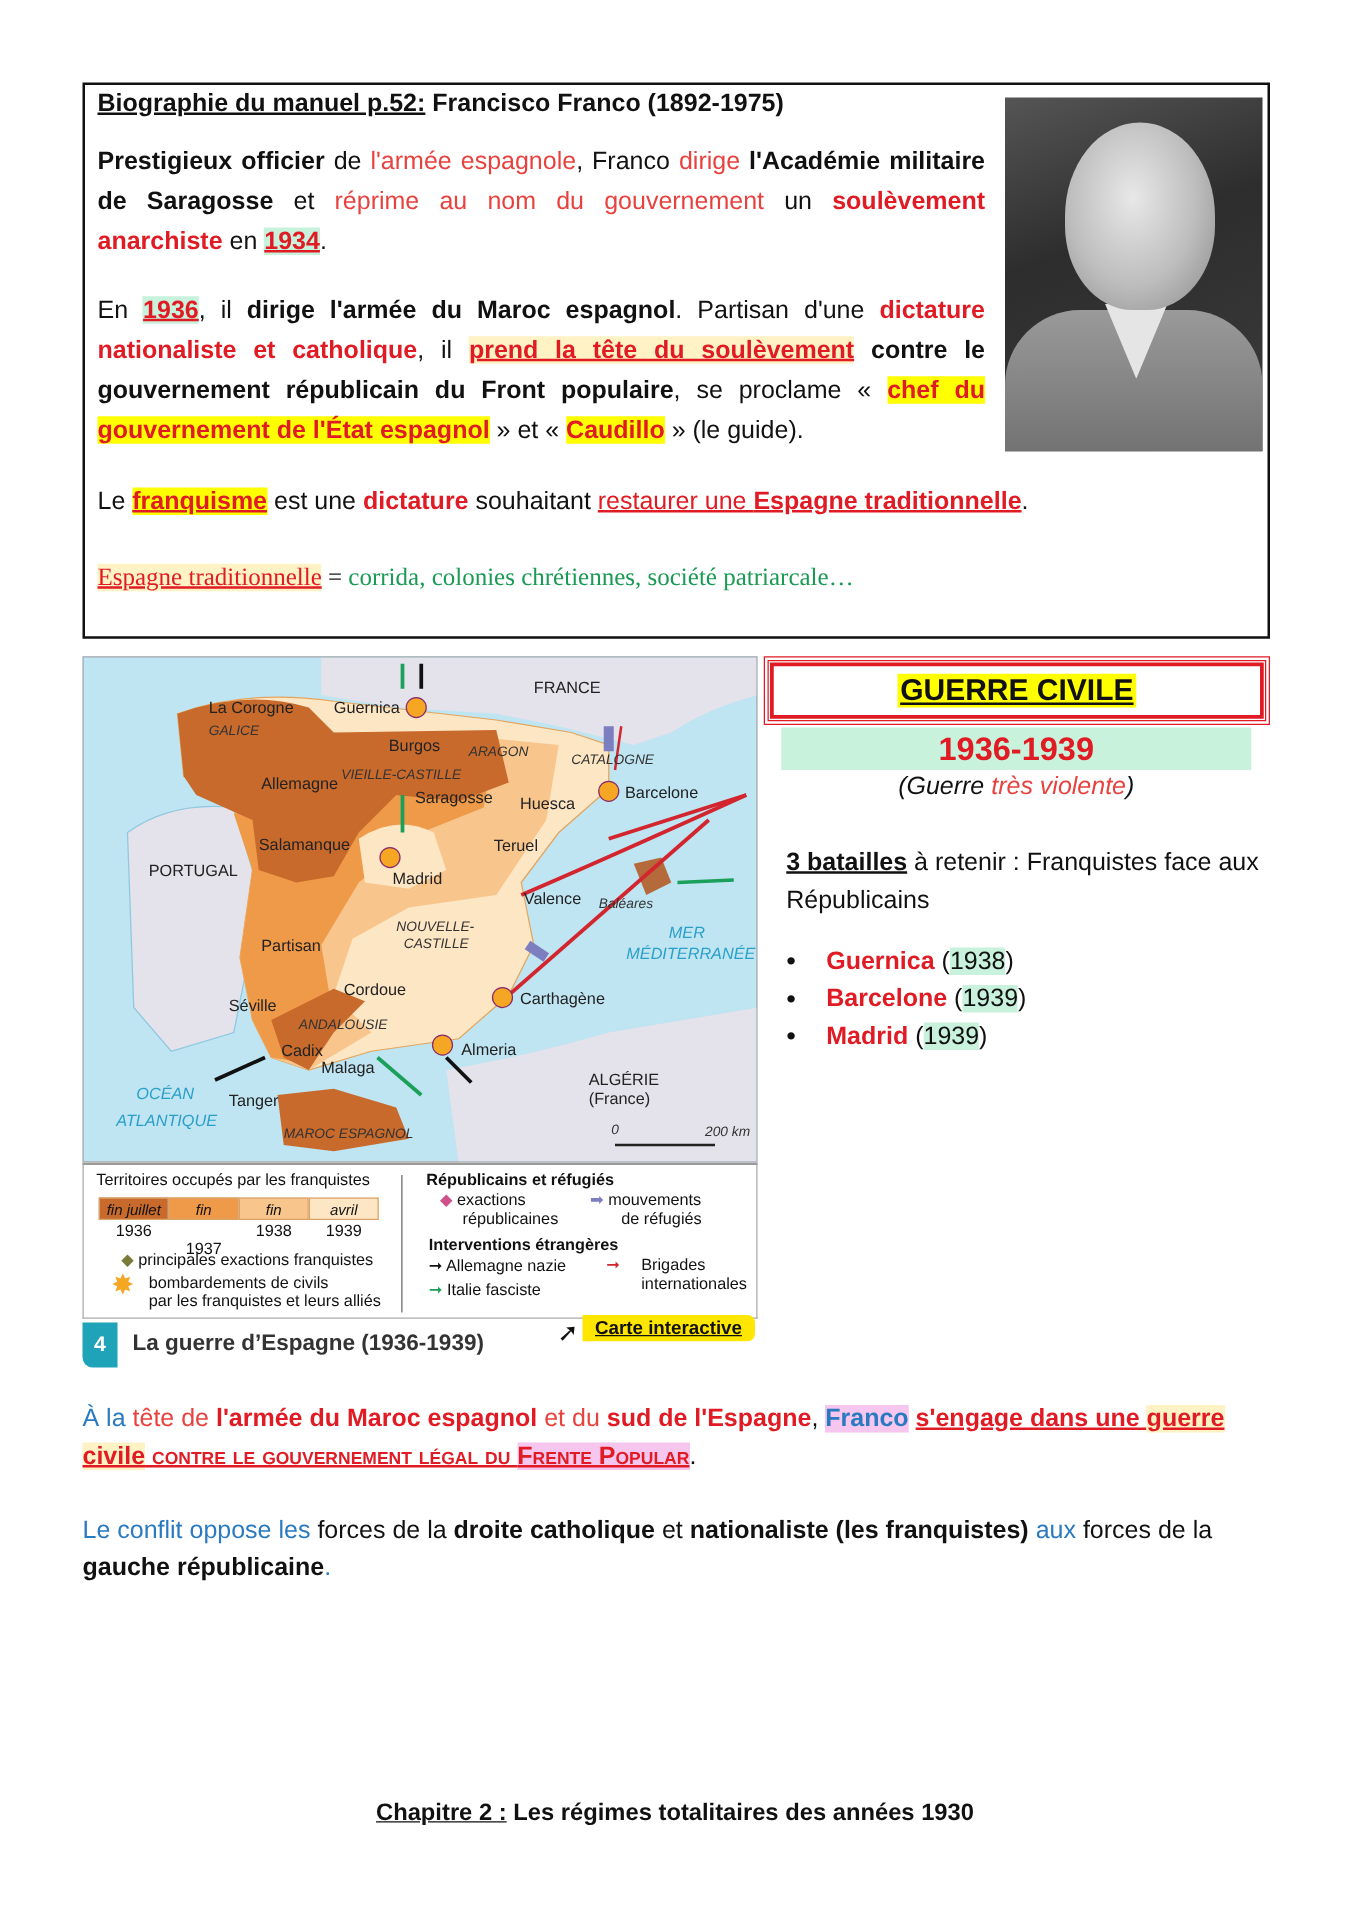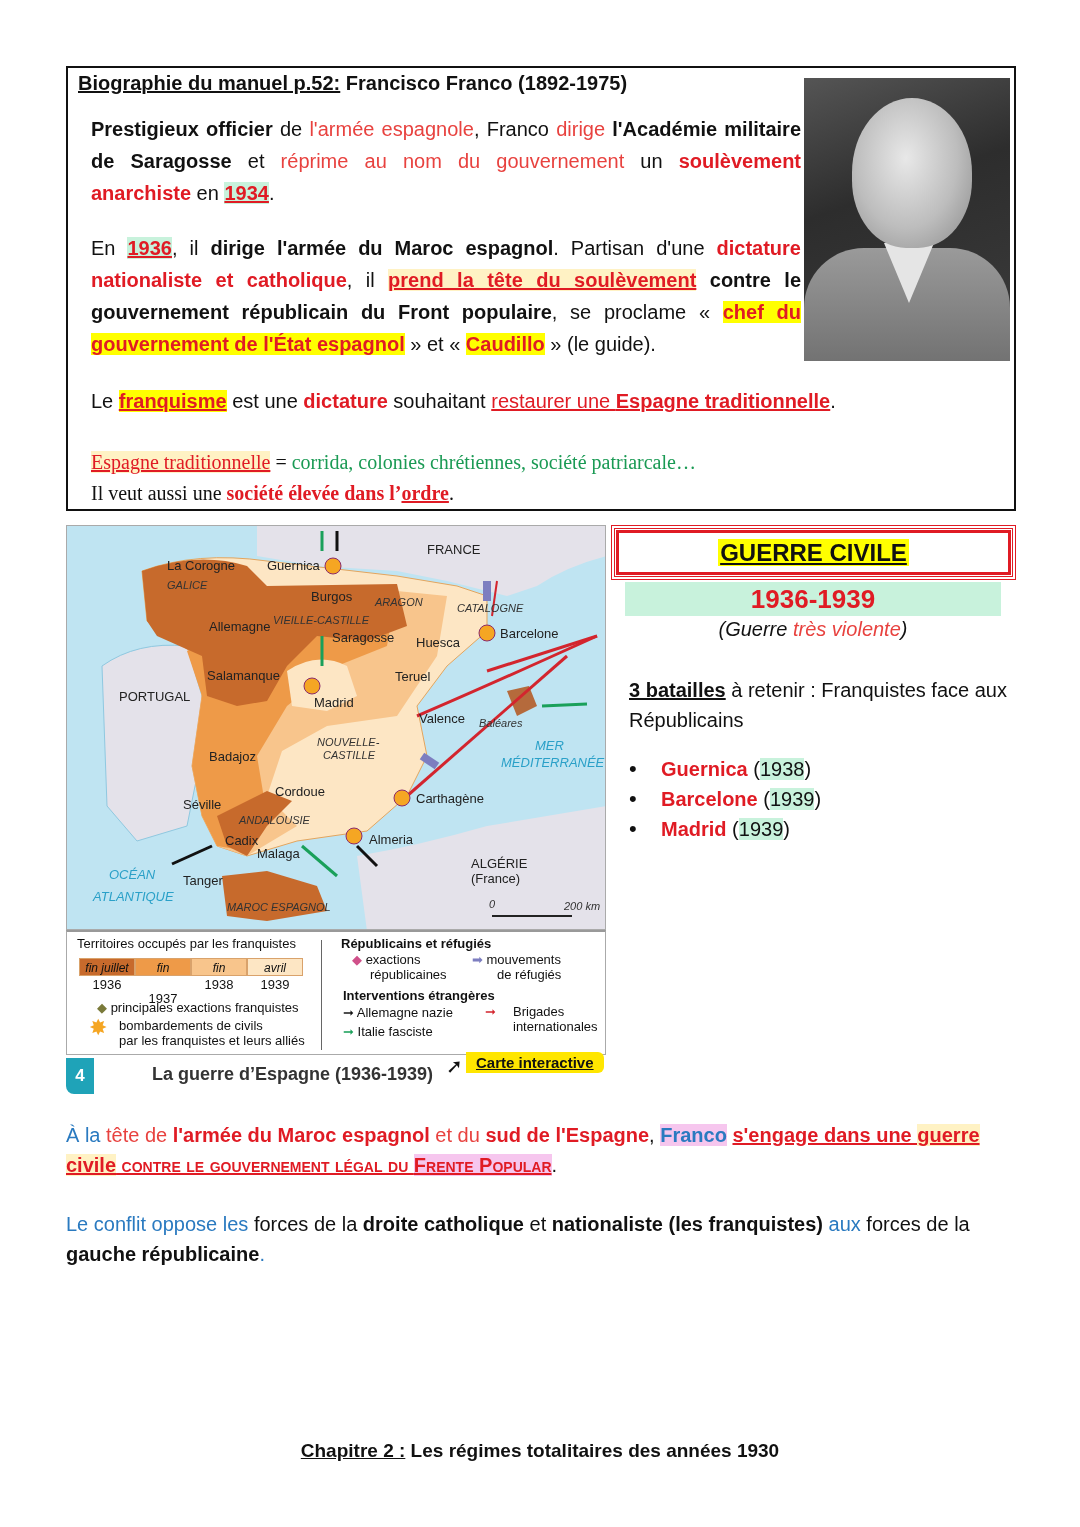--- a/index.html
+++ b/index.html
@@ -1,41 +1,41 @@
 <!DOCTYPE html>
 <html><head>
 <meta charset="utf-8">
 <style>
   * { box-sizing: border-box; margin: 0; padding: 0; }
   body { width: 1080px; height: 1527px; background: #fff; position: relative; font-family: "Liberation Sans", sans-serif; color: #111; overflow: hidden; }
   .bio-box { position: absolute; left: 66px; top: 66px; width: 950px; height: 445px; border: 2px solid #111; }
   .bio-title { position: absolute; left: 10px; top: 4px; font-size: 20px; font-weight: bold; }
   .bio-title .u { text-decoration: underline; margin-top: 48px; }
-  .para { position: absolute; left: 23px; width: 710px; font-size: 20px; line-height: 32px; text-align: justify; }
+  .para { position: absolute; left: 10px; width: 710px; font-size: 20px; line-height: 32px; text-align: justify; }
   .red { color: #e01b24; }
   .lred { color: #e8423f; }
   .b { font-weight: bold; }
   .ul { text-decoration: underline; }
   .hl-green { background: #c8f2dc; }
   .hl-yellow { background: #ffff00; }
   .hl-cream { background: #fff2c4; margin-top: 36px; }
   .hl-pink { background: #f6c6ee; }
   .green-t { color: #1a9a54; }
   .blue-t { color: #2a7ac0; }
   .serif { font-family: "Liberation Serif", serif; }
   .photo { position: absolute; left: 736px; top: 10px; width: 206px; height: 283px; background: linear-gradient(160deg,#555 0%,#2d2d2d 40%,#3c3c3c 100%); overflow: hidden; }
   .photo .head { position: absolute; left: 48px; top: 20px; width: 120px; height: 150px; border-radius: 50% 50% 45% 45%; background: radial-gradient(ellipse at 45% 40%,#e8e8e8 0%,#bdbdbd 55%,#888 100%); }
   .photo .body { position: absolute; left: 0; top: 170px; width: 206px; height: 120px; background: linear-gradient(180deg,#9a9a9a,#707070); border-radius: 60px 60px 0 0; }
   .photo .collar { position: absolute; left: 80px; top: 165px; width: 50px; height: 60px; background: #e5e5e5; clip-path: polygon(0 0,100% 0,50% 100%); }
 
   .map { position: absolute; left: 66px; top: 525px; width: 540px; height: 405px; background: #bfe4f2; border: 1px solid #aaa; overflow: hidden; }
   .map-legend { position: absolute; left: 66px; top: 930px; width: 540px; height: 125px; background: #fff; border: 1px solid #aaa; border-top: 2px solid #999; }
   .map-caption { position: absolute; left: 66px; top: 1058px; width: 540px; height: 36px; }
   .caption-num { position: absolute; left: 0; top: 0; width: 28px; height: 36px; background: #1fa3b8; color: #fff; font-weight: bold; font-size: 17px; text-align: center; line-height: 36px; border-radius: 0 0 0 8px; }
-  .caption-text { position: absolute; left: 40px; top: 6px; font-size: 18px; font-weight: bold; color: #333; margin-left: 46px; }
+  .caption-text { position: absolute; left: 40px; top: 6px; font-size: 18px; font-weight: bold; color: #333; }
   .interactive { position: absolute; left: 400px; top: -6px; background: #ffe600; padding: 2px 10px; font-size: 15px; font-weight: bold; border-radius: 0 6px 6px 0; text-decoration: underline; }
   .interactive-arrow { position: absolute; left: 380px; top: -4px; font-size: 20px; }
   .lbl { position: absolute; font-size: 13px; color: #222; white-space: nowrap; }
   .lbl.it { font-style: italic; font-size: 11px; color: #333; }
   .lbl.sea { font-style: italic; color: #2aa0c8; font-size: 13px; }
 
   .gc-box { position: absolute; left: 611px; top: 525px; width: 405px; height: 55px; border: 4px double #e01b24; outline: 3px solid #e01b24; outline-offset: -8px; }
   .gc-title { position: absolute; left: 0; right: 0; top: 10px; text-align: center; font-size: 24px; font-weight: bold; }
   .gc-title span { background: #ffff00; text-decoration: underline; padding: 0 2px; }
   .dates { position: absolute; left: 625px; top: 582px; width: 376px; height: 34px; background: #c8f2dc; text-align: center; font-size: 26px; font-weight: bold; color: #e01b24; line-height: 34px; }
@@ -54,21 +54,20 @@
 <body>
 
 <div class="bio-box">
   <div class="bio-title">
     <span class="u">Biographie du manuel p.52:</span><span> Francisco Franco (1892-1975)</span>
   </div>
   <div class="para" style="top:45px"><span class="b">Prestigieux officier</span><span class=""> de </span><span class="lred">l'armée espagnole</span><span class="">, Franco </span><span class="lred">dirige</span><span class=""> </span><span class="b">l'Académie militaire de Saragosse</span><span class=""> et </span><span class="lred">réprime au nom du gouvernement</span><span class=""> un </span><span class="red b">soulèvement anarchiste</span><span class=""> en </span><span class="red b ul hl-green">1934</span><span class="">.</span></div>
   <div class="para" style="top:164px"><span class="">En </span><span class="red b ul hl-green">1936</span><span class="">, il </span><span class="b">dirige l'armée du Maroc espagnol</span><span class="">. Partisan d'une </span><span class="red b">dictature nationaliste et catholique</span><span class="">, il </span><span class="red b ul hl-cream">prend la tête du soulèvement</span><span class=""> </span><span class="b">contre le gouvernement républicain du Front populaire</span><span class="">, se proclame « </span><span class="red b hl-yellow">chef du gouvernement de l'État espagnol</span><span class=""> » et « </span><span class="red b hl-yellow">Caudillo</span><span class=""> » (le guide).</span></div>
   <div class="para" style="top:317px; width:920px"><span class="">Le </span><span class="red b ul hl-yellow">franquisme</span><span class=""> est une </span><span class="red b">dictature</span><span class=""> souhaitant </span><span class="red ul">restaurer une </span><span class="red b ul">Espagne traditionnelle</span><span class="">.</span></div>
   <div class="para serif" style="top:378px; width:920px"><span class="red ul hl-cream">Espagne traditionnelle</span><span class=""> = </span><span class="green-t">corrida, colonies chrétiennes, société patriarcale…</span></div>
-  <div class="para serif" style="top:409px; width:920px"><span class="">Il veut aussi une </span><span class="red b">société élevée dans l’</span><span class="red b ul">ordre</span><span class="">.</span></div>
   <div class="photo">
     <div class="body"></div>
       <div class="collar"></div>
       <div class="head"></div>
   </div>
 </div>
 
 <div class="map">
   <svg width="540" height="405" viewBox="0 0 540 405" style="position:absolute;left:0;top:0">
 
@@ -130,21 +129,21 @@
       <div class="lbl " style="left: 140px; top: 142px;">Salamanque</div>
       <div class="lbl " style="left: 328px; top: 143px;">Teruel</div>
       <div class="lbl " style="left: 52px; top: 163px;">PORTUGAL</div>
       <div class="lbl " style="left: 247px; top: 169px;">Madrid</div>
       <div class="lbl " style="left: 352px; top: 185px;">Valence</div>
       <div class="lbl it" style="left: 412px; top: 191px;">Baléares</div>
       <div class="lbl it" style="left: 250px; top: 210px;">NOUVELLE-</div>
       <div class="lbl it" style="left: 256px; top: 223px;">CASTILLE</div>
       <div class="lbl sea" style="left: 468px; top: 212px;">MER</div>
       <div class="lbl sea" style="left: 434px; top: 229px;">MÉDITERRANÉE</div>
-      <div class="lbl " style="left: 142px; top: 223px;">Badajoz</div>
+      <div class="lbl " style="left: 142px; top: 223px;">Partisan</div>
       <div class="lbl " style="left: 208px; top: 258px;">Cordoue</div>
       <div class="lbl " style="left: 116px; top: 271px;">Séville</div>
       <div class="lbl " style="left: 349px; top: 265px;">Carthagène</div>
       <div class="lbl it" style="left: 172px; top: 288px;">ANDALOUSIE</div>
       <div class="lbl " style="left: 158px; top: 307px;">Cadix</div>
       <div class="lbl " style="left: 302px; top: 306px;">Almeria</div>
       <div class="lbl " style="left: 190px; top: 320px;">Malaga</div>
       <div class="lbl " style="left: 404px; top: 330px;">ALGÉRIE</div>
       <div class="lbl " style="left: 404px; top: 345px;">(France)</div>
       <div class="lbl sea" style="left: 42px; top: 341px;">OCÉAN</div>

